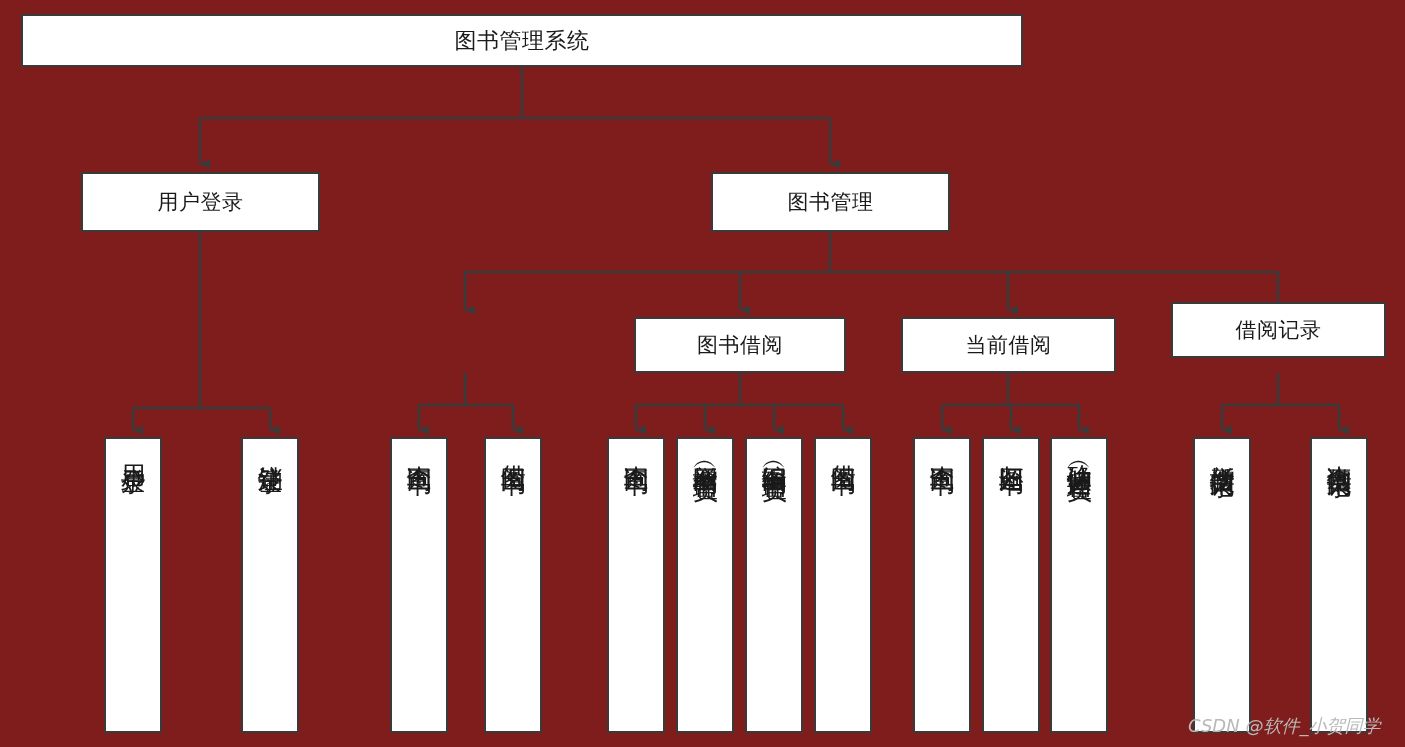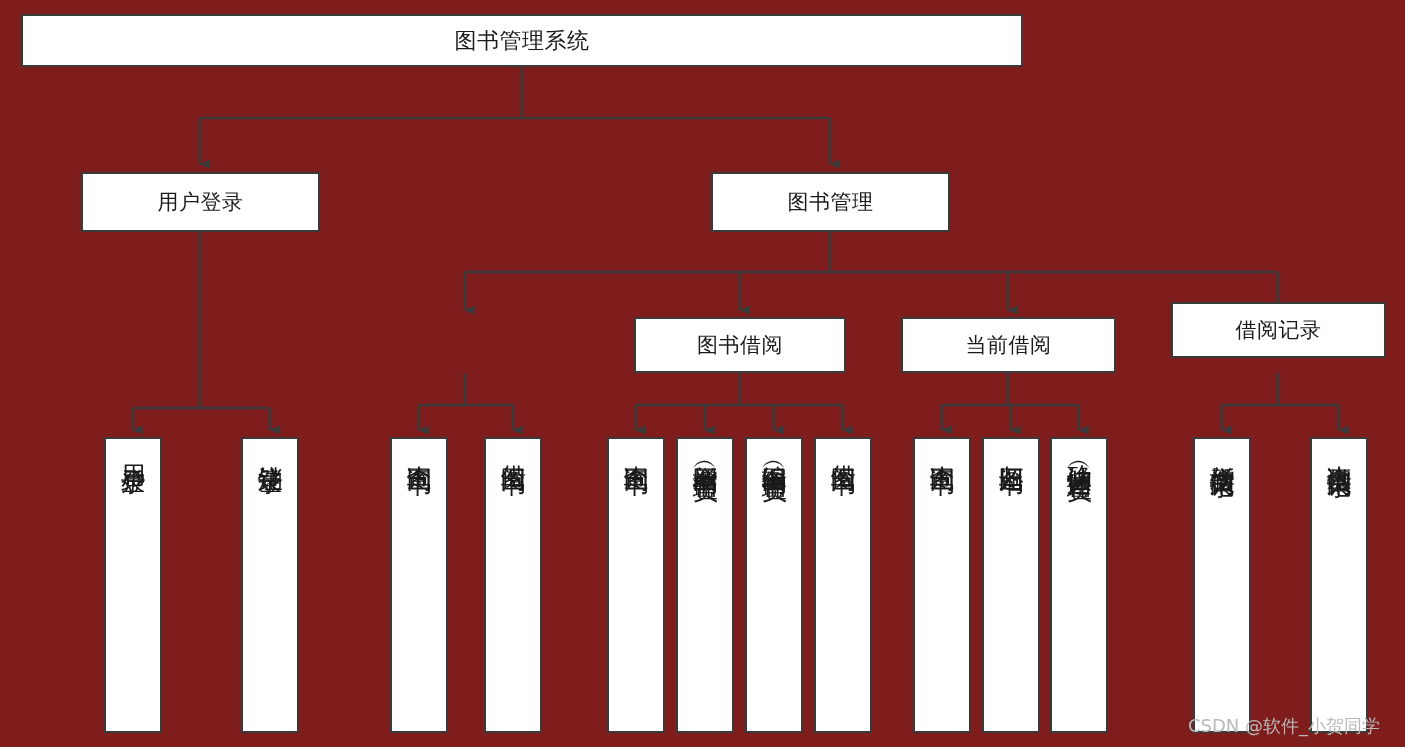--- a/index.html
+++ b/index.html
@@ -70,20 +70,21 @@
   }
   .watermark {
     position: absolute;
     left: 1188px;
     top: 714px;
     font-size: 18px;
     color: #b9b9b9;
     white-space: nowrap;
     z-index: 5;
     font-family: "DejaVu Sans", "Liberation Sans", sans-serif;
+    font-style: italic;
   }
 </style>
 </head>
 <body>
 
 <div id="diagram-root">
 
   <svg id="edge-layer" width="1405" height="747" viewBox="0 0 1405 747" xmlns="http://www.w3.org/2000/svg">
     <defs>
       <marker id="arrowhead" markerWidth="9" markerHeight="11" refX="4.5" refY="10.2" orient="auto" markerUnits="userSpaceOnUse">

